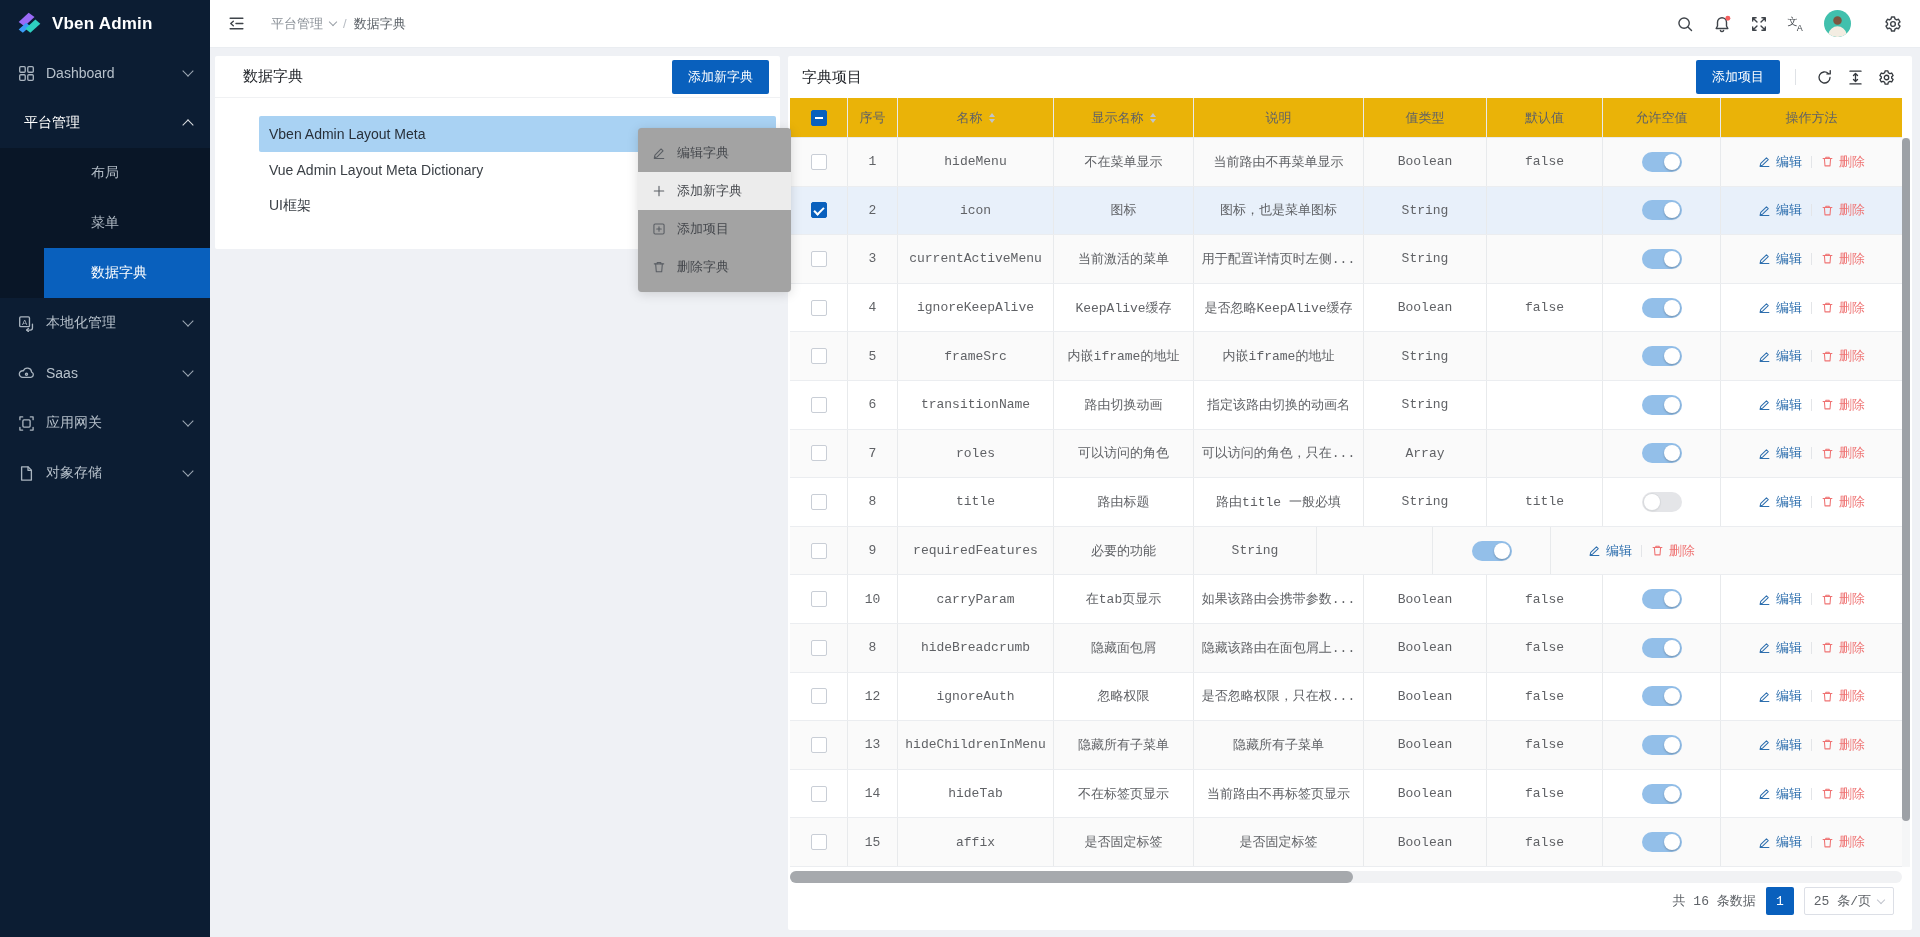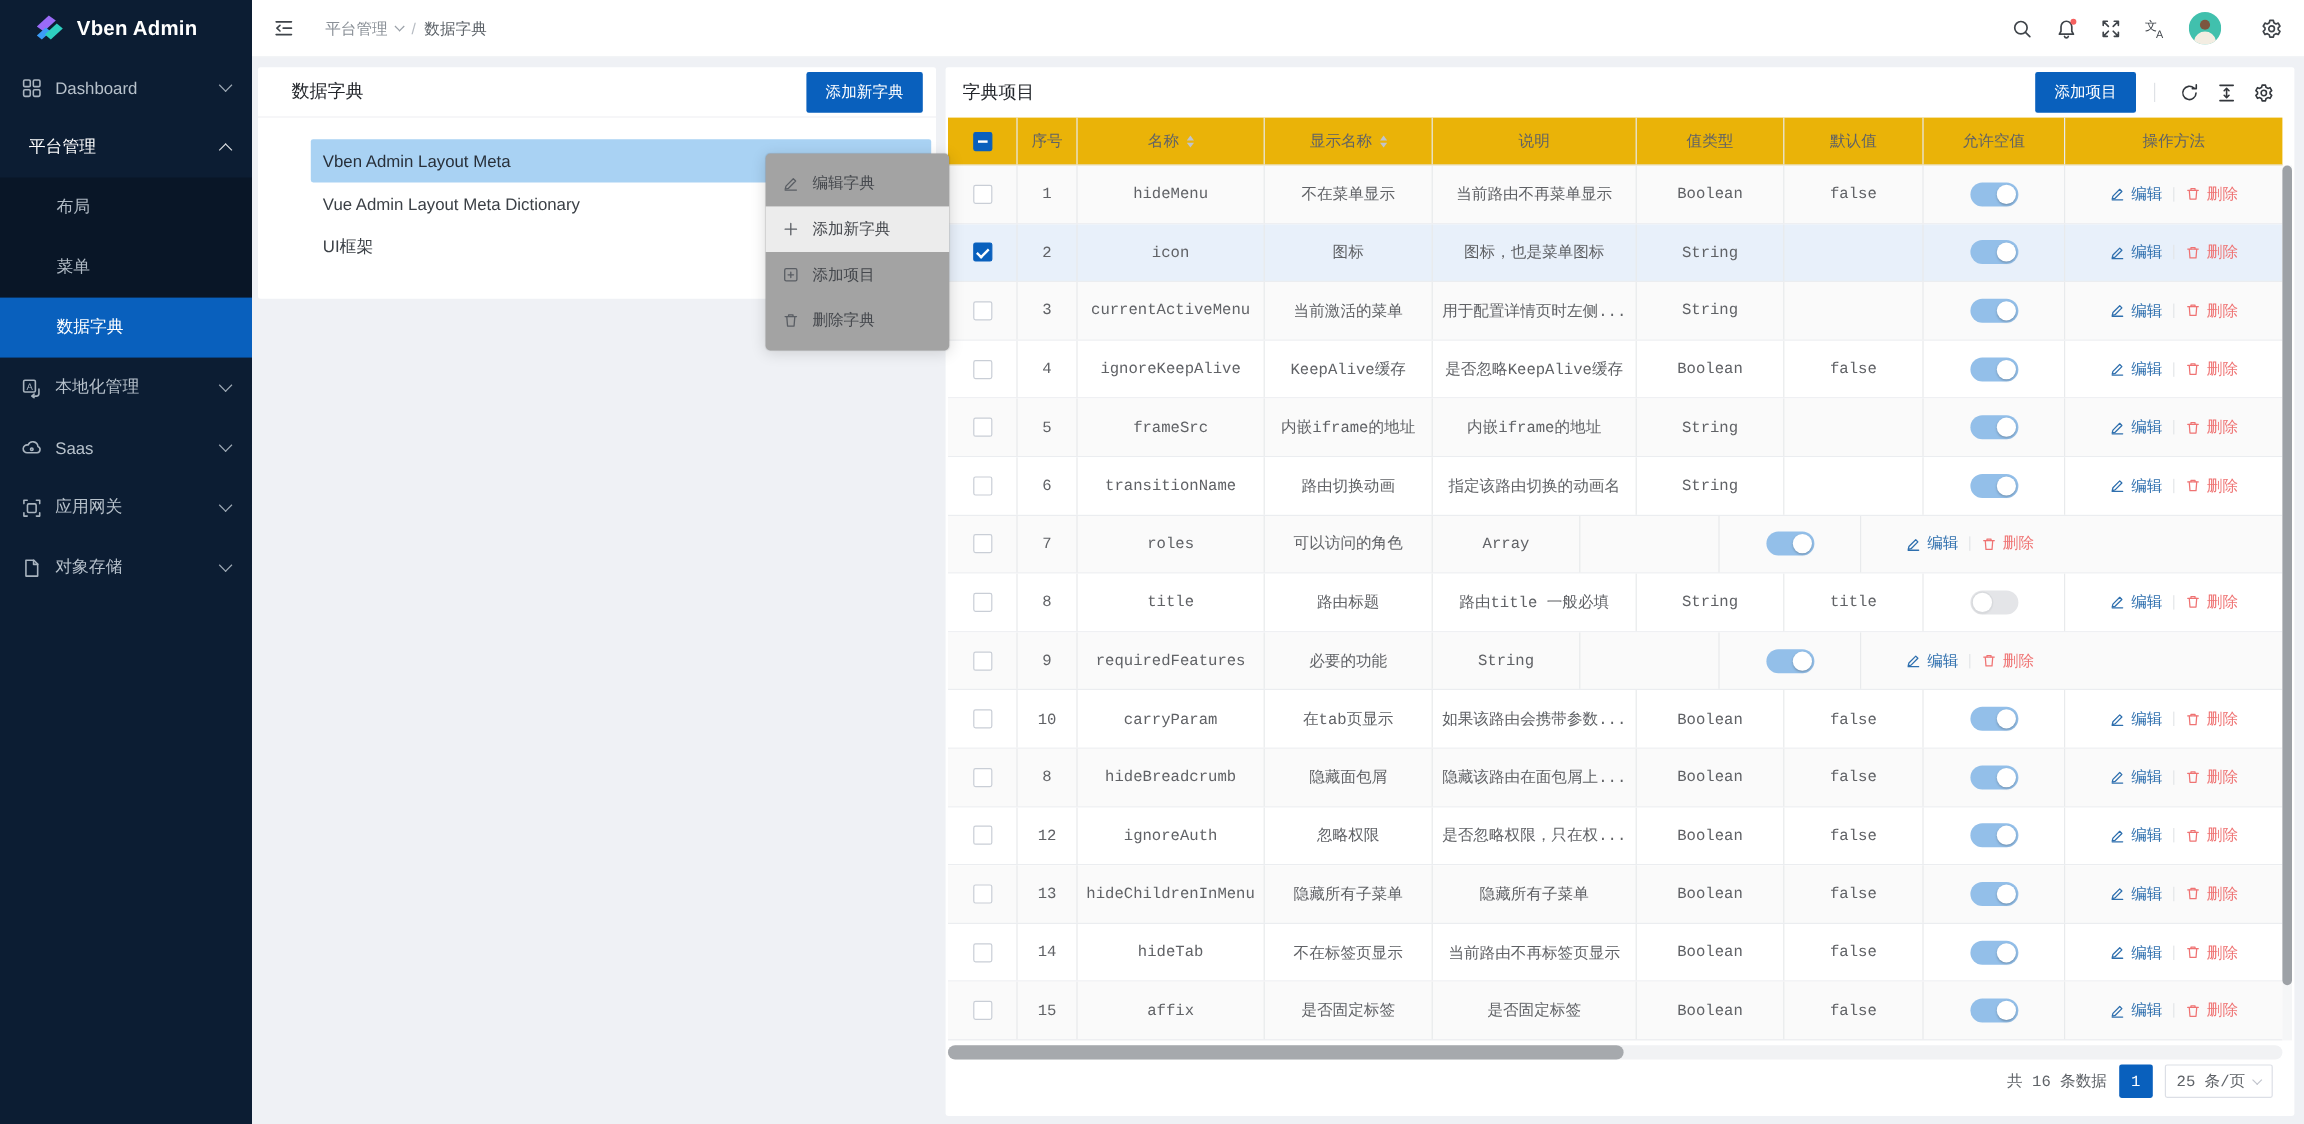--- a/index.html
+++ b/index.html
@@ -2,31 +2,31 @@
 <html><head>
 <meta charset="utf-8">
 <style>
   * { box-sizing: border-box; margin: 0; padding: 0; }
   html,body { width:1920px; height:937px; overflow:hidden; }
   body { font-family:"Liberation Sans","DejaVu Sans",sans-serif; background:#eff1f5; position:relative; color:#606266; }
   svg { display:block; }
 
   
   .sidebar { position:absolute; left:0; top:0; width:210px; height:937px; background:#0c1d33; z-index:5; }
-  .logo { height:48px; display:flex; align-items:center; padding-left:28px; gap:9px; }
+  .logo { height:48px; display:flex; align-items:center; padding-left:16px; gap:9px; }
   .logo-text { color:#fff; font-size:17px; font-weight:bold; letter-spacing:.2px; }
   .m-item { height:50px; display:flex; align-items:center; padding:0 18px; color:#b7c1cb; font-size:14px; cursor:pointer; }
   .m-icon { width:17px; height:17px; margin-right:11px; color:#a9b4bf; flex:0 0 auto; }
   .m-icon svg { width:17px; height:17px; }
   .m-label { flex:1; white-space:nowrap; overflow:hidden; }
   .chev { width:8px; height:8px; border-right:1.4px solid currentColor; border-bottom:1.4px solid currentColor; transform:rotate(45deg); margin-top:-4px; opacity:.85; }
   .chev.up { transform:rotate(-135deg); margin-top:4px; }
   .m-item.group { padding-left:24px; color:#fff; }
   .sub-block { background:#091627; }
-  .m-item.sub { padding-left:47px; color:#b0bac4; }
+  .m-item.sub { padding-left:47px; color:#b0bac4;margin-left:44px; }
   .m-item.active { background:#0960bd; color:#fff; }
 
   
   .topbar { position:absolute; left:210px; top:0; width:1710px; height:48px; background:#fff; border-bottom:1px solid #eaedf1; display:flex; align-items:center; }
   .collapse-btn { margin-left:18px; color:#3f444a; cursor:pointer; }
   .breadcrumb { margin-left:26px; display:flex; align-items:center; gap:7px; font-size:13px; color:#8a9097; }
   .bc-chev { width:6px; height:6px; border-right:1.2px solid #9aa0a8; border-bottom:1.2px solid #9aa0a8; transform:rotate(45deg); margin-top:-3px; }
   .bc-sep { color:#b7bcc3; }
   .bc-current { color:#5c6268; }
   .topbar-right { margin-left:auto; display:flex; align-items:center; gap:19px; padding-right:18px; color:#3f444a; }
@@ -574,20 +574,21 @@
           </div>
         </div>
 
         <div class="t-row">
           <div class="t-cell col-check">
             <span class="checkbox"></span>
           </div>
           <div class="t-cell col-no">7</div>
           <div class="t-cell col-name">roles</div>
           <div class="t-cell col-display">可以访问的角色</div>
+          <div class="t-cell col-desc">可以访问的角色，只在...</div>
           <div class="t-cell col-type">Array</div>
           <div class="t-cell col-default"></div>
           <div class="t-cell col-empty">
             <span class="toggle">
               <span class="knob"></span>
             </span>
           </div>
           <div class="t-cell col-ops">
             <a class="op edit">
               <span>

